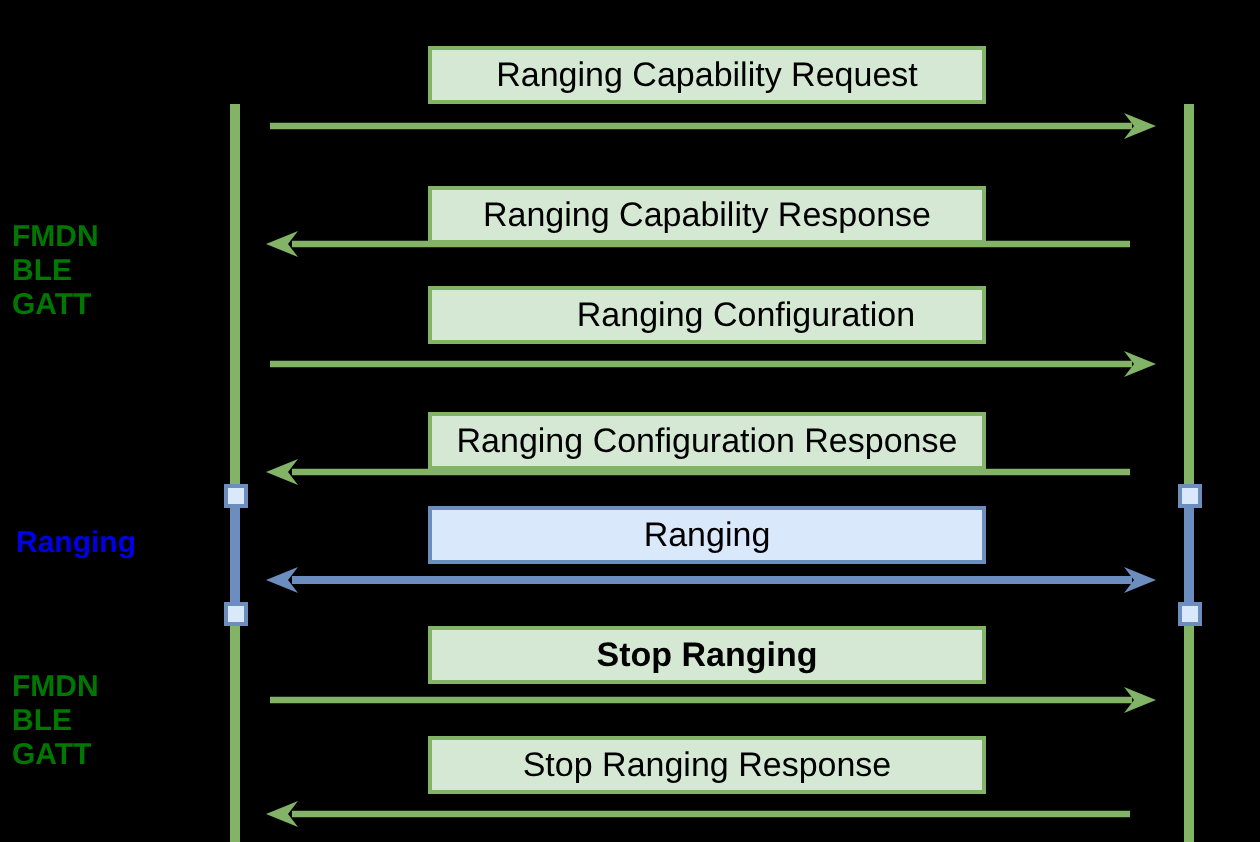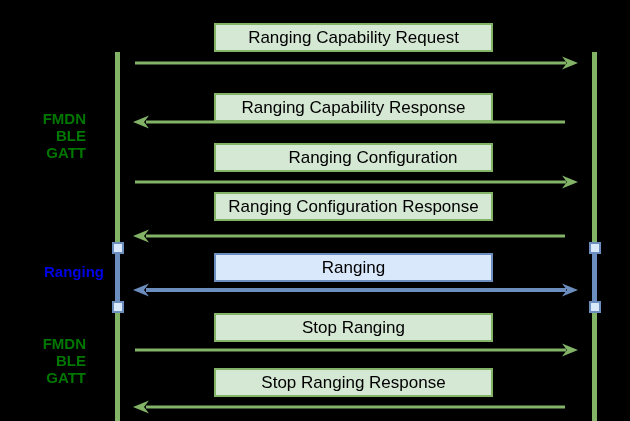--- a/index.html
+++ b/index.html
@@ -16,21 +16,21 @@
   }
   .msg-box{
     position:absolute;left:214px;width:279px;height:29px;box-sizing:border-box;
     border:2px solid;display:flex;align-items:center;justify-content:center;
     font-size:17px;color:var(--box-text);
   }
   .msg-box.green{background:var(--green-fill);border-color:var(--green-stroke);}
   .msg-box.blue{background:var(--blue-fill);border-color:var(--blue-stroke);}
   .msg-arrow{position:absolute;left:0;width:630px;height:16px;}
   .section-label{
-    position:absolute;text-align:right;font-weight:bold;font-size:15px;
+    position:absolute;text-align:left;font-weight:bold;font-size:15px;
     line-height:17px;white-space:pre-line;
   }
   .section-label.green{color:var(--green-label-text);}
   .section-label.blue{color:var(--blue-label-text);}
 </style>
 </head>
 <body>
 
 <div id="canvas">
 
@@ -67,36 +67,36 @@
         <line x1="146" x2="565" y1="8" y2="8" stroke="#82b366" stroke-width="3.2"></line>
         <polygon points="133,8 149,1.5 144,8 149,14.5" fill="#82b366"></polygon>
       </svg>
       <div class="msg-box green" style="top: 143px; padding-left: 39px;">
         <span>Ranging Configuration</span>
       </div>
       <svg class="msg-arrow" viewBox="0 0 630 16" style="top: 174px;">
         <line x1="135" x2="566" y1="8" y2="8" stroke="#82b366" stroke-width="3.2"></line>
         <polygon points="578,8 562,1.5 567,8 562,14.5" fill="#82b366"></polygon>
       </svg>
-      <div class="msg-box green" style="top: 192px;">
+      <div class="msg-box green" style="top: 206px;">
         <span>Ranging Configuration Response</span>
       </div>
       <svg class="msg-arrow" viewBox="0 0 630 16" style="top: 228px;">
         <line x1="146" x2="565" y1="8" y2="8" stroke="#82b366" stroke-width="3.2"></line>
         <polygon points="133,8 149,1.5 144,8 149,14.5" fill="#82b366"></polygon>
       </svg>
       <div class="msg-box blue" style="top: 253px;">
         <span>Ranging</span>
       </div>
       <svg class="msg-arrow" viewBox="0 0 630 16" style="top: 282px;">
         <line x1="146" x2="566" y1="8" y2="8" stroke="#6c8ebf" stroke-width="4"></line>
         <polygon points="578,8 562,1.5 567,8 562,14.5" fill="#6c8ebf"></polygon>
         <polygon points="133,8 149,1.5 144,8 149,14.5" fill="#6c8ebf"></polygon>
       </svg>
-      <div class="msg-box green" style="top: 313px;">
+      <div class="msg-box green" style="top: 313px; font-weight: bold;">
         <span>Stop Ranging</span>
       </div>
       <svg class="msg-arrow" viewBox="0 0 630 16" style="top: 342px;">
         <line x1="135" x2="566" y1="8" y2="8" stroke="#82b366" stroke-width="3.2"></line>
         <polygon points="578,8 562,1.5 567,8 562,14.5" fill="#82b366"></polygon>
       </svg>
       <div class="msg-box green" style="top: 368px;">
         <span>Stop Ranging Response</span>
       </div>
       <svg class="msg-arrow" viewBox="0 0 630 16" style="top: 399px;">

